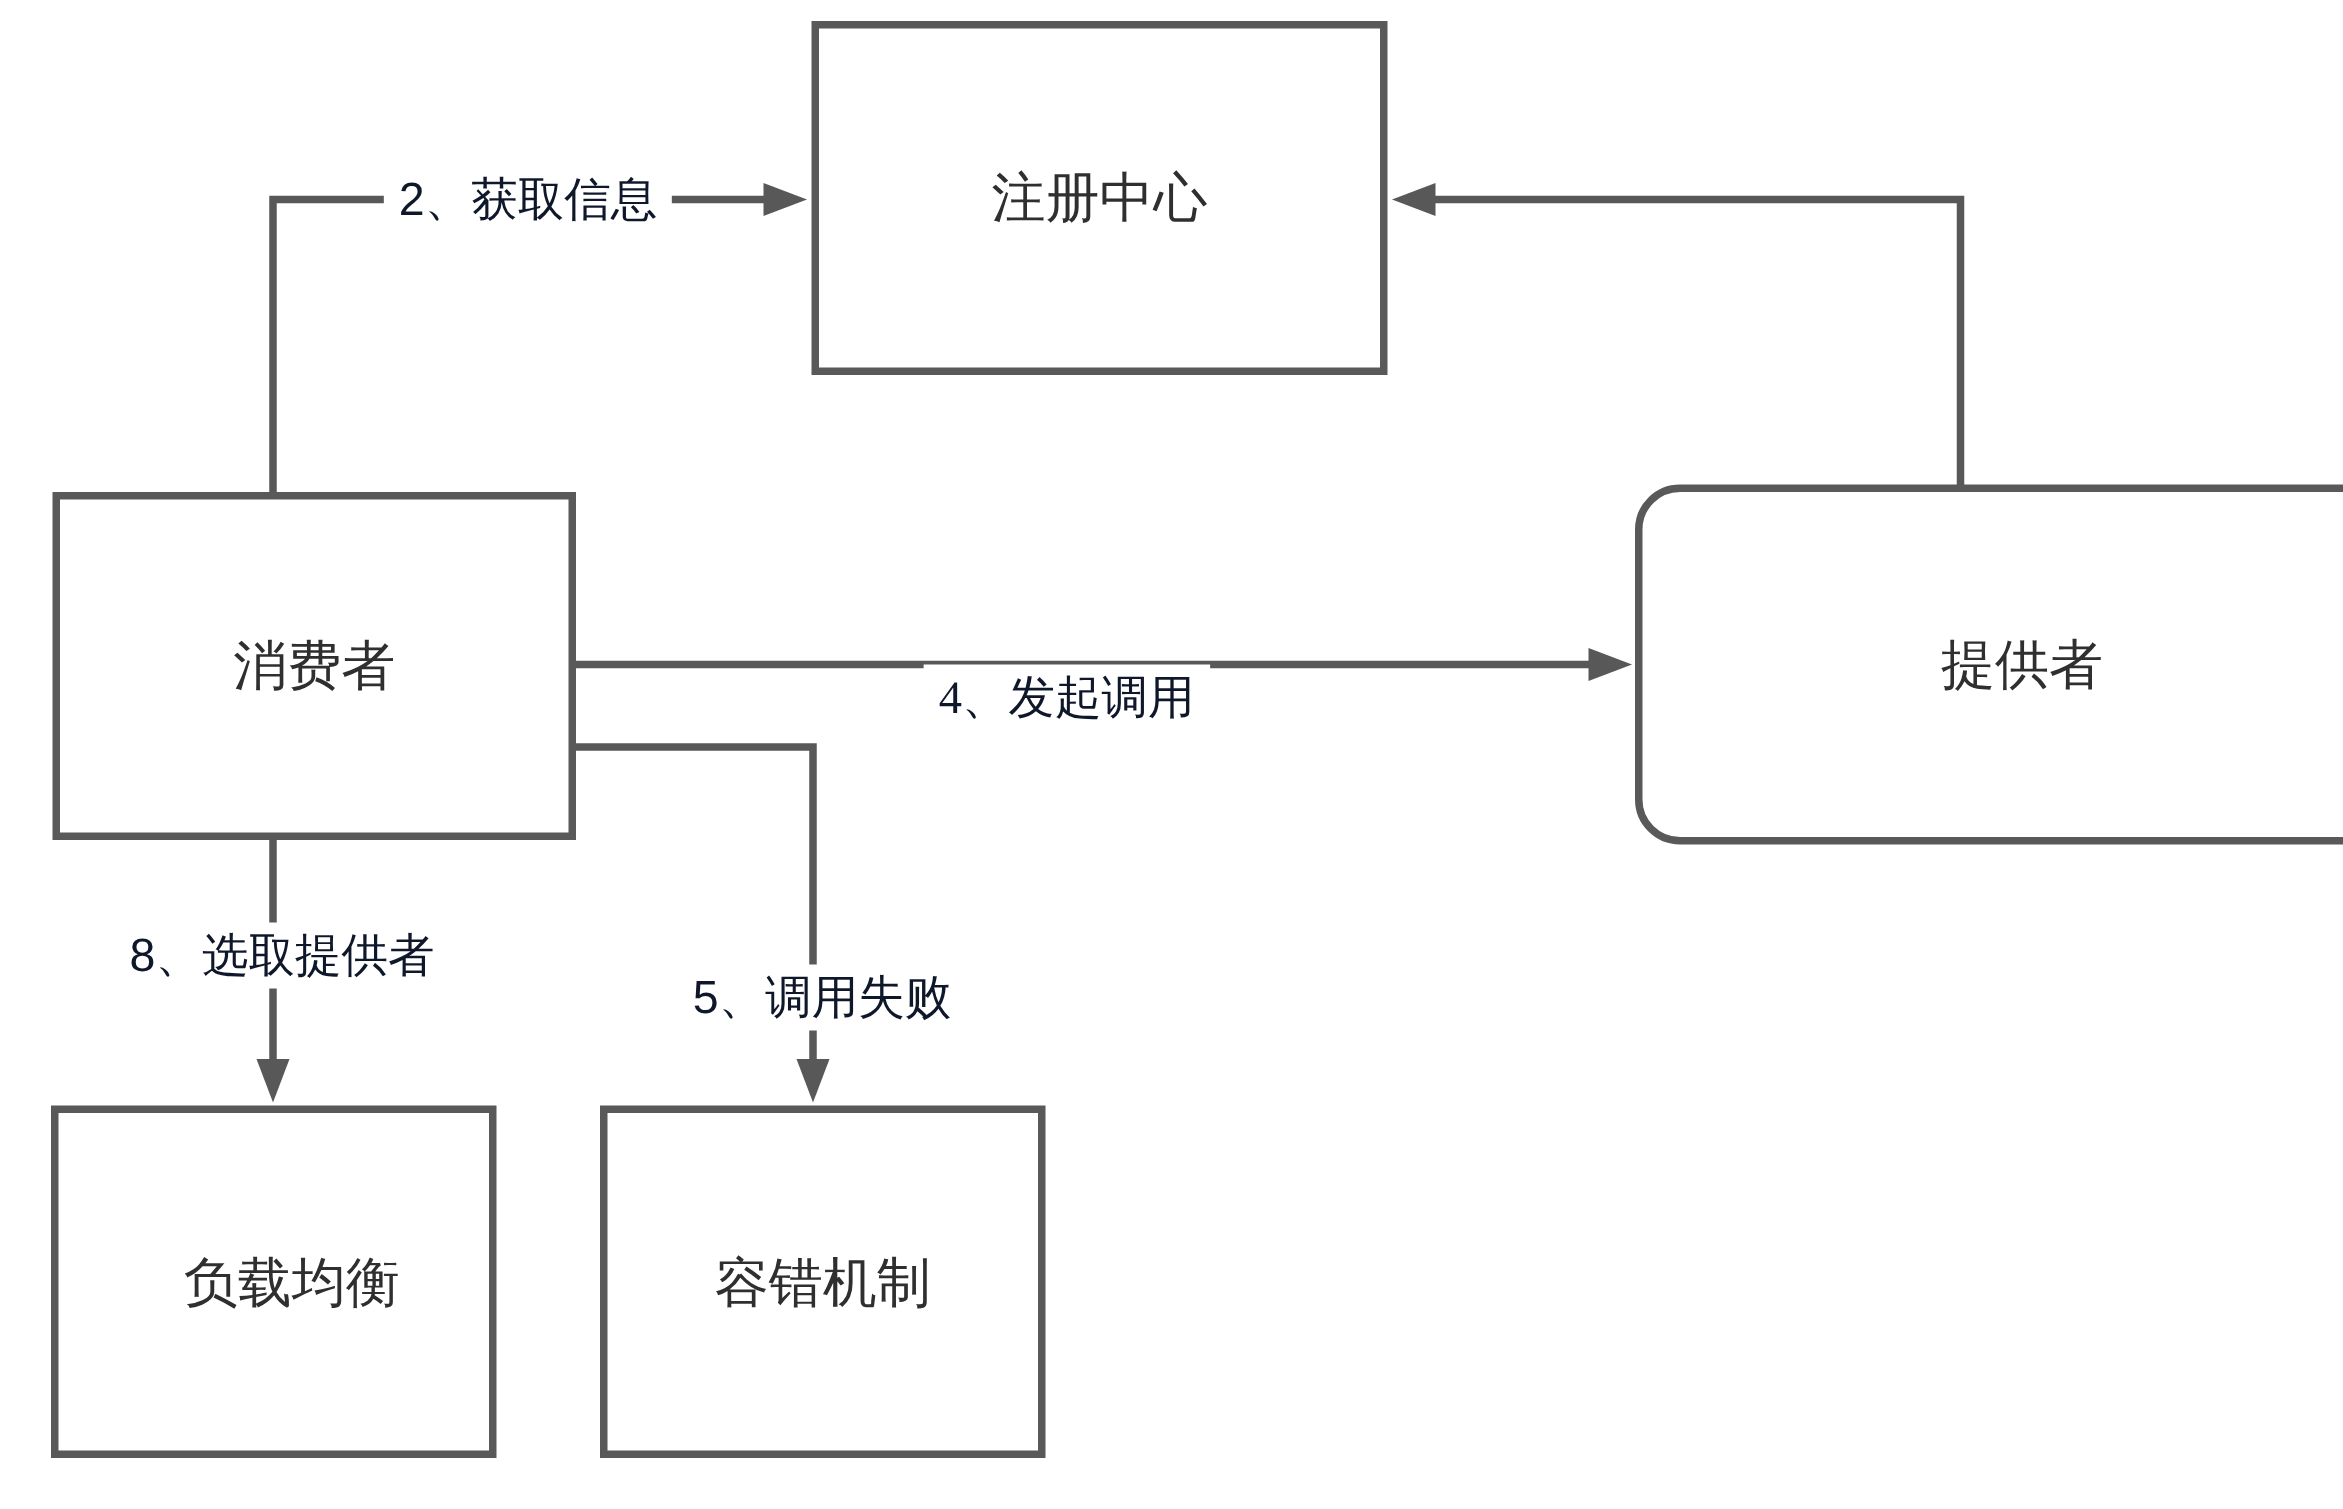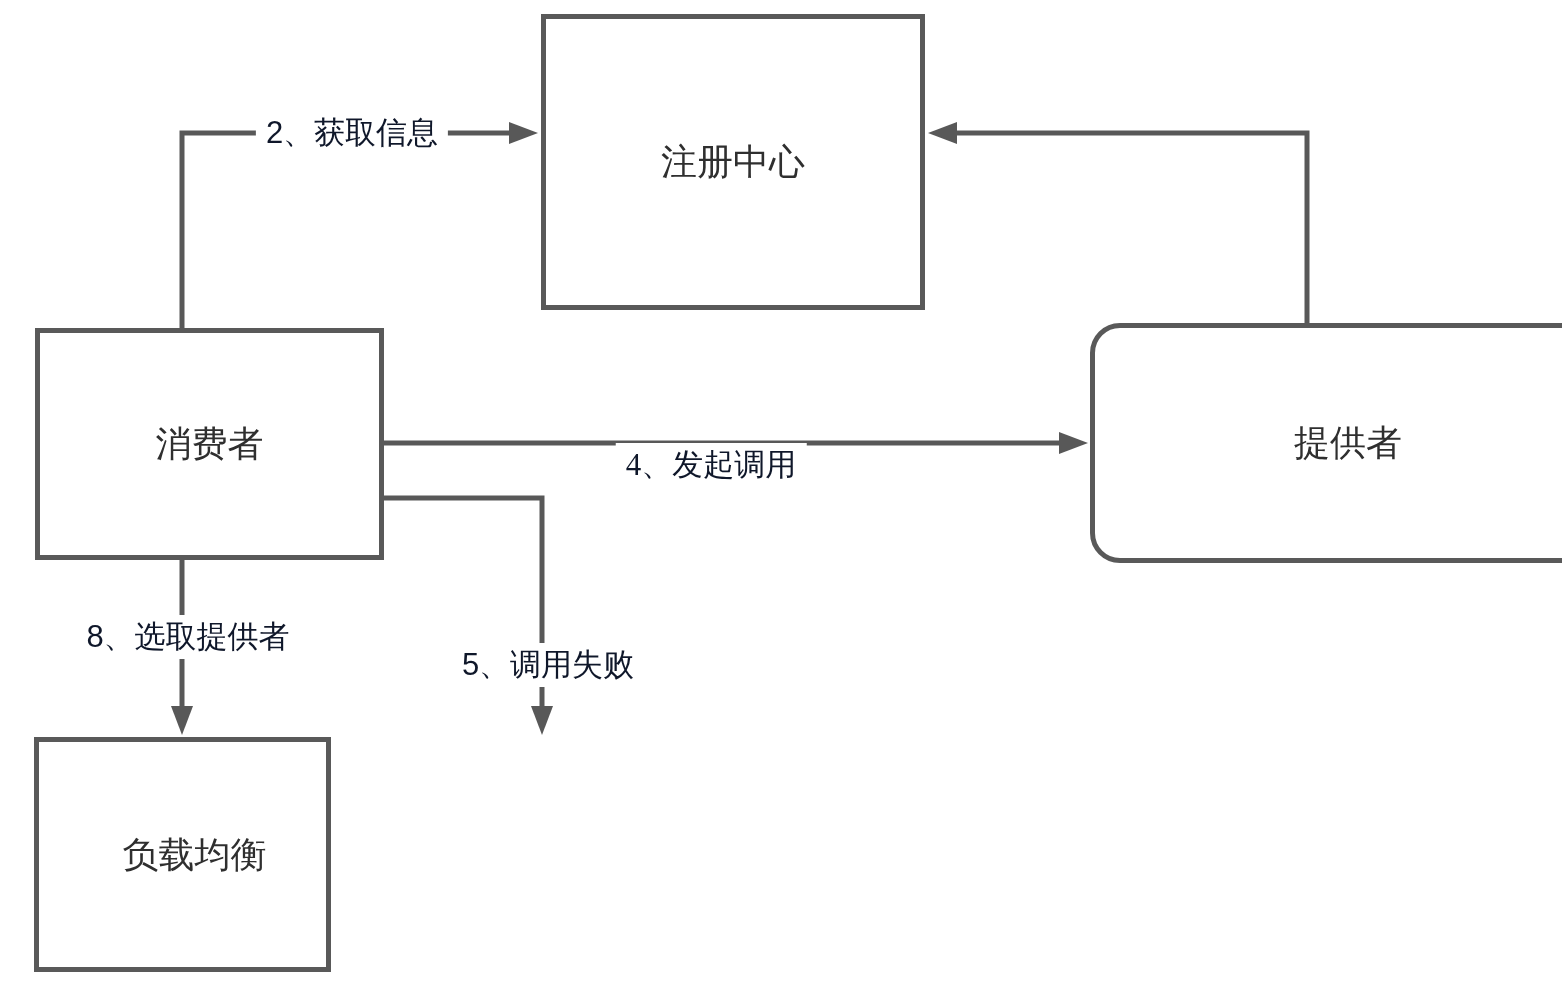--- a/index.html
+++ b/index.html
@@ -39,21 +39,21 @@
     flex-direction: column;
     align-items: center;
     justify-content: center;
     text-align: center;
     color: #2f2f2f;
     font-size: 36px;
     line-height: 64px;
     z-index: 2;
   }
 
-  .node-registry       { left: 541px;  top: 14px;  width: 384px; height: 296px; }
+  .node-registry       { left: 541px;  top: 14px;  width: 384px; height: 236px; }
   .node-consumer       { left: 35px;   top: 328px; width: 349px; height: 232px; }
   .node-provider       { left: 1090px; top: 323px; width: 516px; height: 240px; border-radius: 30px; }
   .node-load-balance   { left: 34px;   top: 737px; width: 297px; height: 235px; padding-left: 24px; }
   .node-fault-tolerance{ left: 400px;  top: 737px; width: 297px; height: 235px; }
 
   .edge-label {
     position: absolute;
     transform: translate(-50%, -50%);
     background: #ffffff;
     color: #0f172a;
@@ -101,20 +101,23 @@
   </div>
 
   <div class="node node-provider">
     <div>提供者</div>
   </div>
 
   <div class="node node-load-balance">
     <div>负载均衡</div>
   </div>
 
+  <div class="node node-fault-tolerance">
+    <div>容错机制</div>
+  </div>
 
   <div class="edge-label label-fetch-info">2、获取信息</div>
 
 
   <div class="edge-label label-invoke">4、发起调用</div>
 
   <div class="edge-label label-select-provider">8、选取提供者</div>
 
   <div class="edge-label label-invoke-fail">5、调用失败</div>
 

